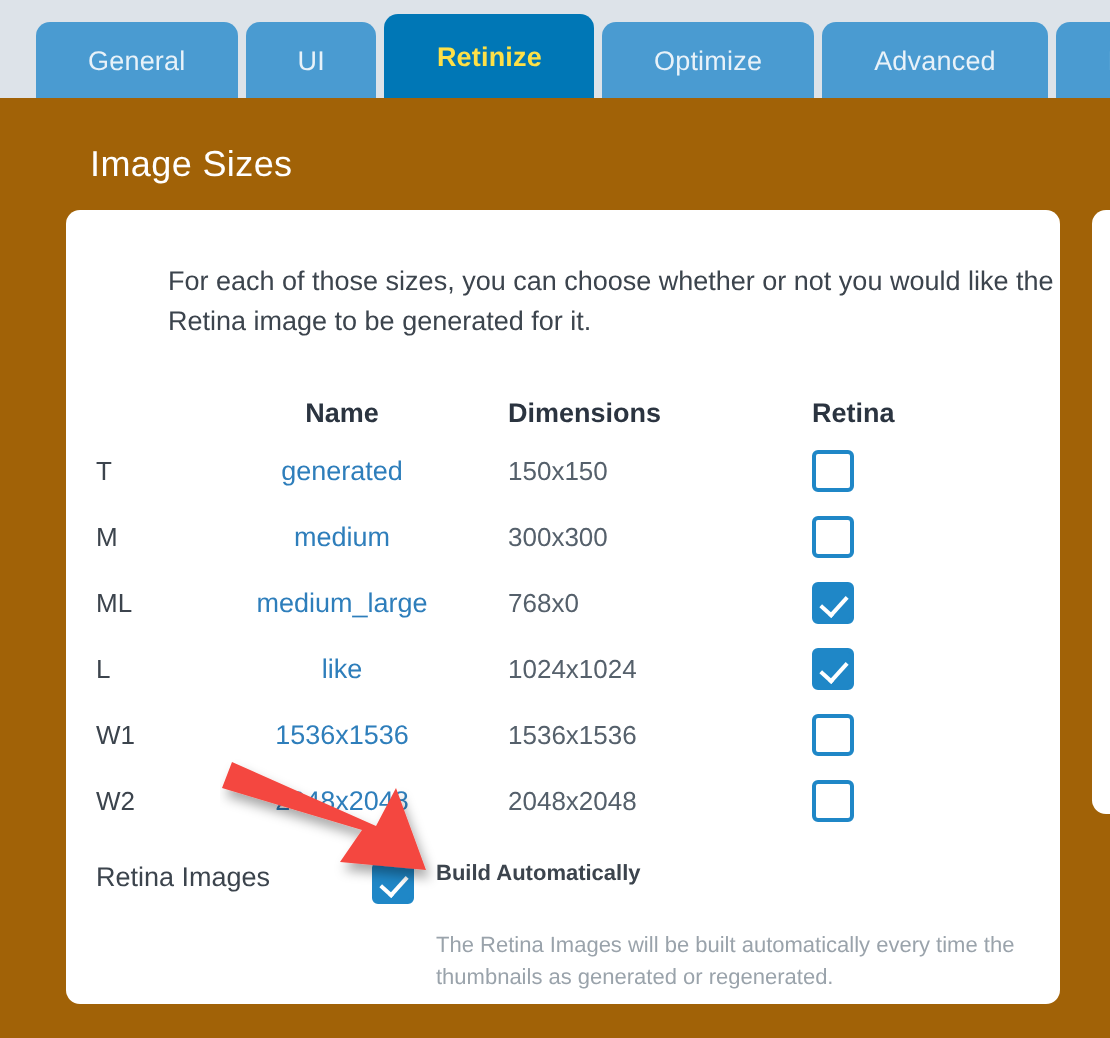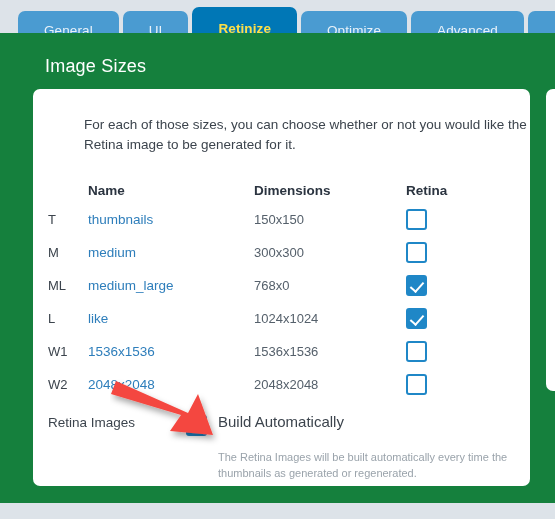--- a/index.html
+++ b/index.html
@@ -55,24 +55,24 @@
     background: #0077b6;
     color: #fde047;
     font-weight: bold;
     height: 43px;
   }
 
   
   .page {
     position: absolute;
     left: 0;
-    top: 33px;
+    top: 49px;
     width: 555px;
     height: 470px;
-    background: #15803d;
+    background: #a16207;
   }
 
   .page-title {
     position: absolute;
     left: 45px;
     top: 23px;
     color: #ffffff;
     font-size: 18px;
     letter-spacing: .2px;
   }
@@ -130,20 +130,21 @@
   .c-key {
     width: 48px;
     padding-left: 8px;
     box-sizing: border-box;
     font-size: 13px;
     color: #3c444d;
   }
   .c-name {
     width: 166px;
     font-size: 13.5px;
+    text-align: center;
   }
   .c-dim {
     width: 148px;
     font-size: 13px;
     color: #55606b;
   }
   .c-retina {
     width: 90px;
     display: flex;
     justify-content: flex-start;
@@ -201,23 +202,24 @@
     width: 140px;
     padding-top: 2px;
     font-size: 13.5px;
     color: #3c444d;
   }
   .opt-box {
     padding-top: 2px;
     margin-right: 11px;
   }
   .opt-title {
-    font-size: 15px;
+    font-size: 11px;
     color: #3c444d;
     line-height: 17px;
+    font-weight: bold;
   }
   .opt-desc {
     margin-top: 19px;
     font-size: 11px;
     color: #9aa3ab;
     line-height: 16px;
     width: 300px;
   }
 
   
@@ -270,21 +272,21 @@
 
         <div class="trow head">
           <div class="c-key"></div>
           <div class="c-name">Name</div>
           <div class="c-dim">Dimensions</div>
           <div class="c-retina">Retina</div>
         </div>
 
         <div class="trow">
           <div class="c-key">T</div>
-          <div class="c-name"><span class="link">thumbnails</span></div>
+          <div class="c-name"><span class="link">generated</span></div>
           <div class="c-dim">150x150</div>
           <div class="c-retina">
               <div class="cbx"></div>
             </div>
         </div>
 
         <div class="trow">
           <div class="c-key">M</div>
           <div class="c-name"><span class="link">medium</span></div>
           <div class="c-dim">300x300</div>

